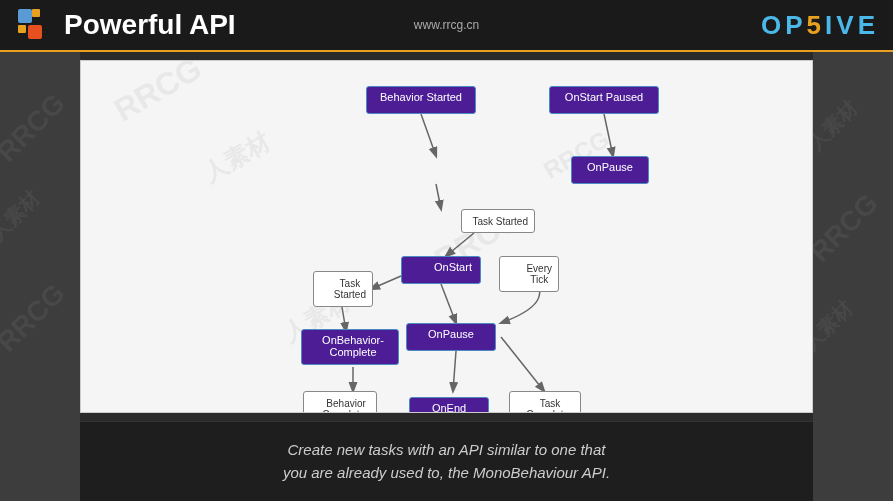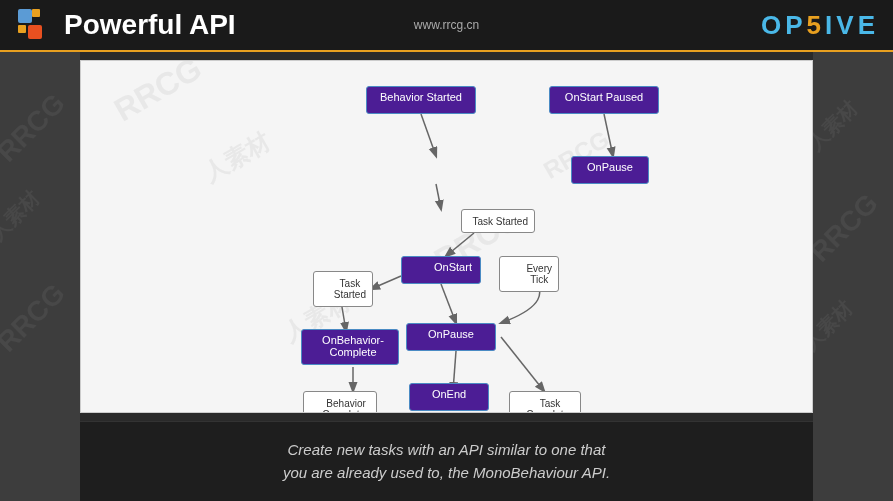--- a/index.html
+++ b/index.html
@@ -304,21 +304,21 @@
 
       <div class="fc-node" style="left:325px;top:262px;width:90px;height:28px;">
         <span>OnPause</span>
       </div>
 
       <div class="fc-node-outline" style="left:222px;top:330px;width:74px;height:36px;">
         <span style="white-space:pre-line;text-align:center;">Behavior
 Completes</span>
       </div>
 
-      <div class="fc-node" style="left:328px;top:322px;width:80px;height:28px;">
+      <div class="fc-node" style="left:328px;top:336px;width:80px;height:28px;">
         <span>OnEnd</span>
       </div>
 
       <div class="fc-node-outline" style="left:428px;top:330px;width:72px;height:36px;">
         <span style="white-space:pre-line;text-align:center;">Task
 Completes</span>
       </div>
     </div>
 
     <div class="caption-bar">

